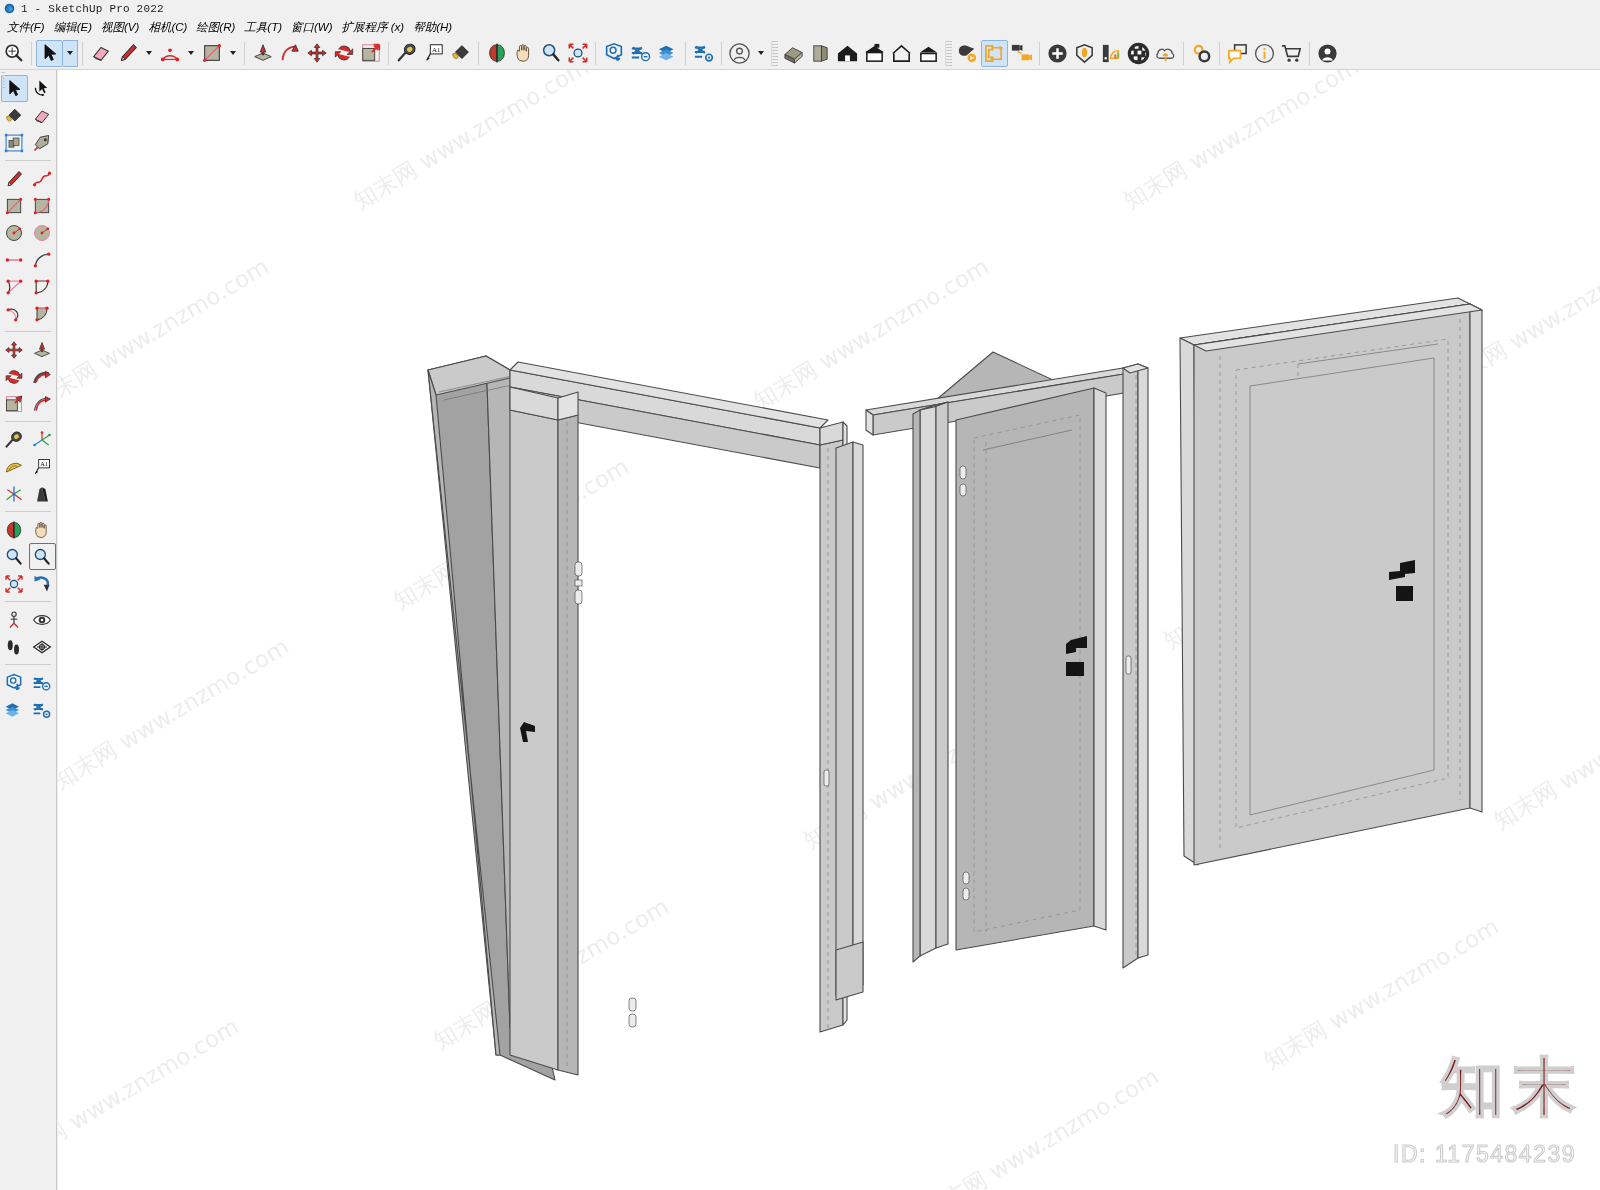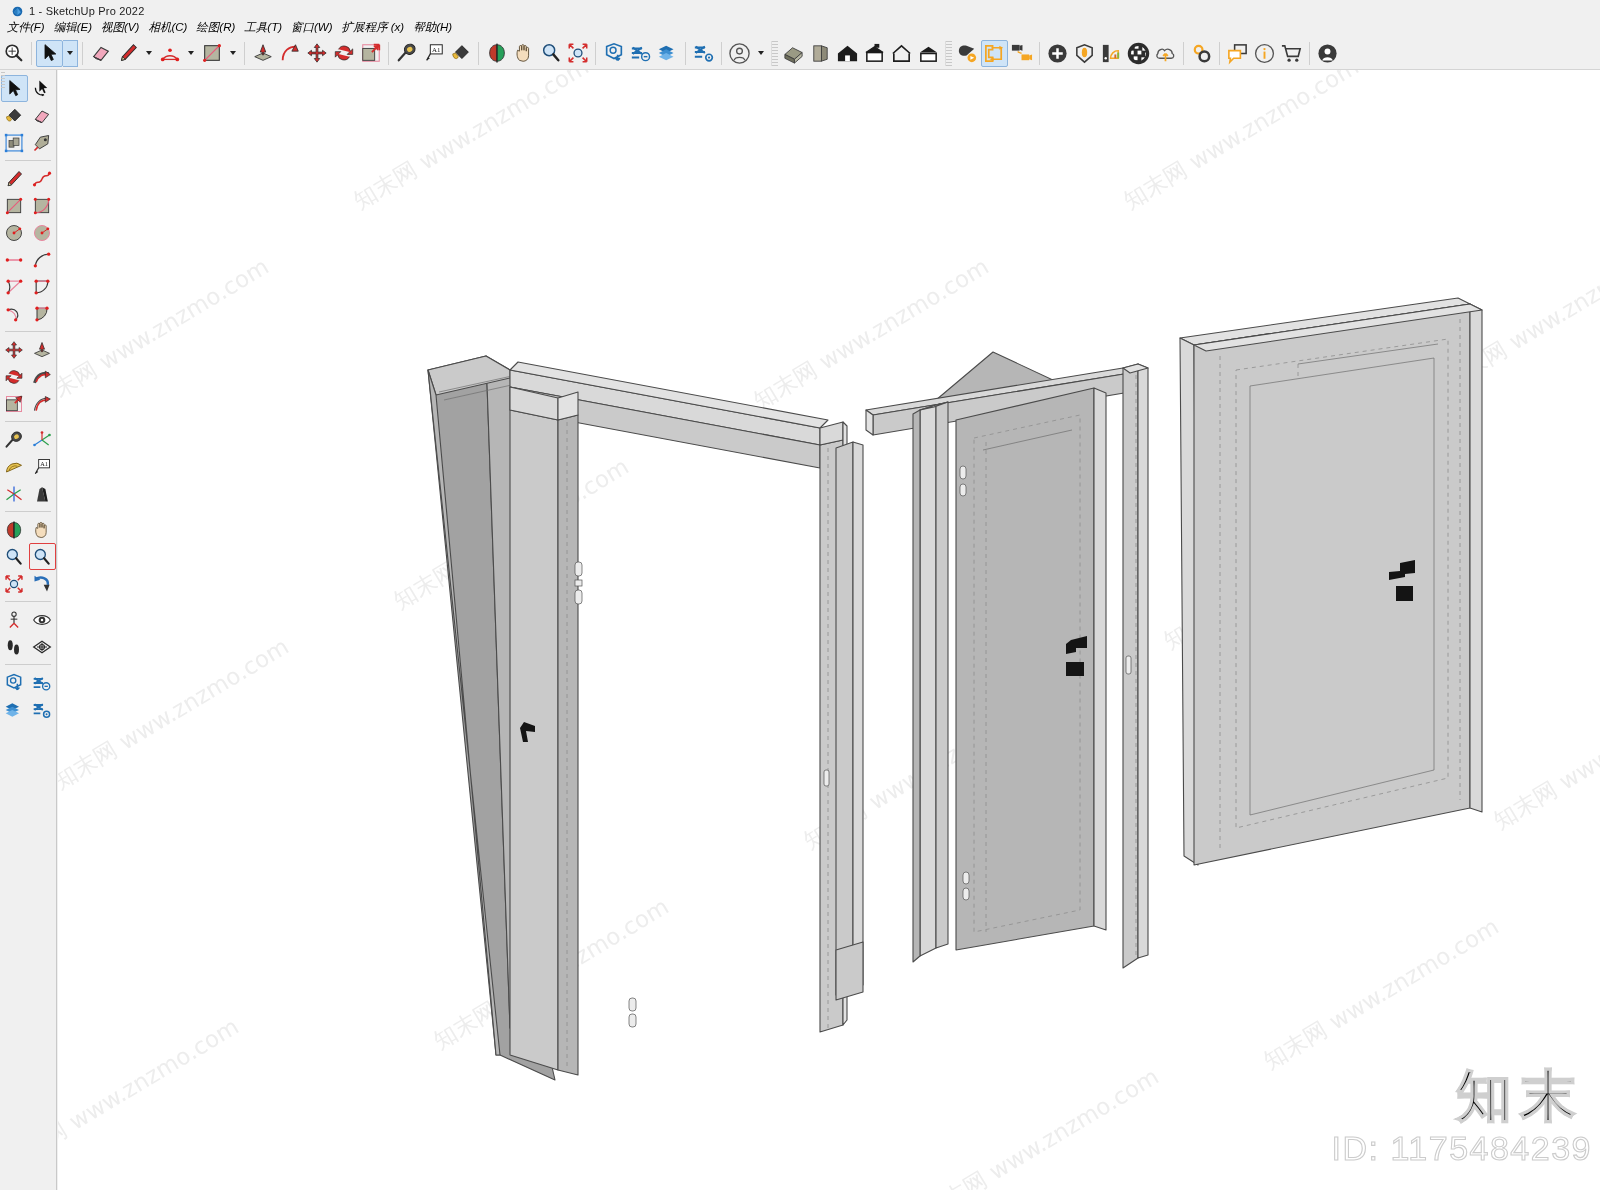--- a/index.html
+++ b/index.html
@@ -7,22 +7,23 @@
     width:1600px;height:1190px;overflow:hidden;
     font-family:"Liberation Sans","DejaVu Sans",sans-serif;
     background:#ffffff;
     -webkit-font-smoothing:antialiased;
   }
   .app{position:relative;width:1600px;height:1190px;background:#f0f0f0;}
 
   
   .titlebar{
     position:absolute;left:0;top:0;width:1600px;height:17px;
-    background:#f0f0f0;display:flex;align-items:flex-end;gap:6px;padding-left:12px;
+    background:#f0f0f0;display:flex;align-items:center;gap:6px;padding-left:4px;
     box-sizing:border-box;
+    font-family:Liberation Mono, monospace;
   }
   .su-logo{width:11px;height:11px;flex:0 0 auto;}
   .title-text{font-size:11px;color:#1b1b1b;letter-spacing:.2px;}
 
   
   .menubar{
     position:absolute;left:0;top:18px;width:1600px;height:18px;
     background:#f0f0f0;display:flex;align-items:center;padding-left:7px;
     box-sizing:border-box;
   }
@@ -71,26 +72,26 @@
   }
   .wm-layer{position:absolute;inset:0;pointer-events:none;opacity:1;}
   .wm{
     position:absolute;color:#ededed;font-size:23px;white-space:nowrap;
     transform:rotate(-31deg);transform-origin:0 0;font-weight:400;
     font-family:"Liberation Sans",sans-serif;
   }
   .wm.cn{font-family:"DejaVu Sans",sans-serif;}
   .brand{
     position:absolute;right:16px;bottom:66px;
-    font-size:56px;line-height:1;color:#000000;
+    font-size:64px;line-height:1;color:#7f1d1d;
     -webkit-text-stroke:1.4px #cfcfcf;
-    font-family:Liberation Sans, sans-serif;font-weight:700;letter-spacing:8px;
+    font-family:Liberation Mono, monospace;font-weight:700;letter-spacing:8px;
   }
   .brand-id{
-    position:absolute;right:8px;bottom:22px;font-size:34px;color:#ffffff;
+    position:absolute;right:24px;bottom:22px;font-size:23px;color:#ffffff;
     -webkit-text-stroke:1.1px #cccccc;letter-spacing:1.5px;
     font-family:"Liberation Sans",sans-serif;
   }
   svg.scene{position:absolute;left:0;top:0;}
 </style>
 </head>
 <body>
 
 <div class="app">
 

